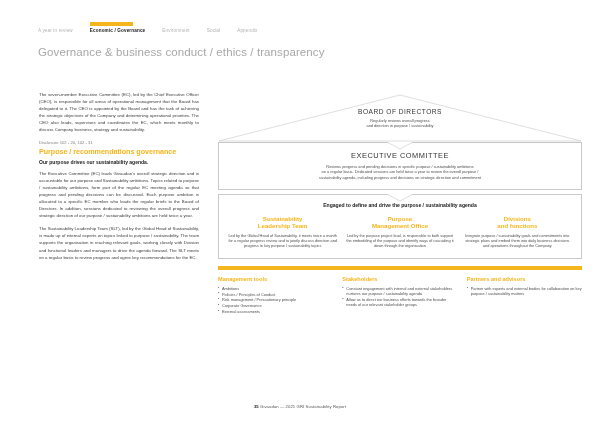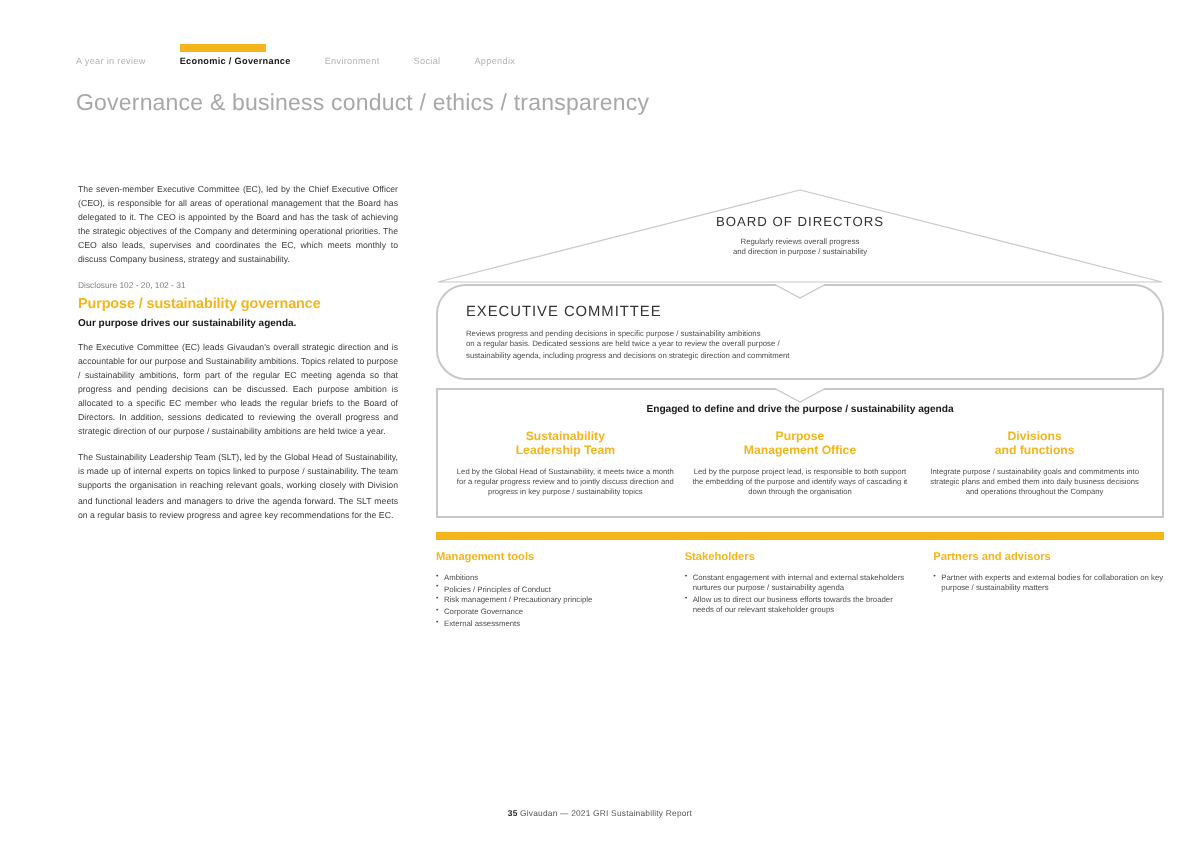--- a/index.html
+++ b/index.html
@@ -131,21 +131,21 @@
     color: #4d4d4d;
   }
 
   .dbox {
     border: 0.6px solid #c8c8c8;
     box-sizing: border-box;
     position: relative;
   }
   .dbox.exec {
     padding: 8px 14px 9px 14px;
-    border-radius: 15px;
+    text-align: center;
   }
   .dbox.exec .box-title {
     font-size: 7.4px;
     margin-bottom: 4px;
   }
 
   .notch {
     position: absolute;
     left: 50%;
     transform: translateX(-50%);
@@ -253,21 +253,21 @@
   <div class="nav-item">Environment</div>
   <div class="nav-item">Social</div>
   <div class="nav-item">Appendix</div>
 </div>
 
 <div class="page-title">Governance &amp; business conduct / ethics / transparency</div>
 
 <div class="left-col">
   <p>The seven-member Executive Committee (EC), led by the Chief Executive Officer (CEO), is responsible for all areas of operational management that the Board has delegated to it. The CEO is appointed by the Board and has the task of achieving the strategic objectives of the Company and determining operational priorities. The CEO also leads, supervises and coordinates the EC, which meets monthly to discuss Company business, strategy and sustainability.</p>
   <div class="disclosure">Disclosure 102 - 20, 102 - 31</div>
-  <div class="sec-head">Purpose / sustainability governance</div>
+  <div class="sec-head">Purpose / recommendations governance</div>
   <div class="sec-sub">Our purpose drives our sustainability agenda.</div>
   <p>The Executive Committee (EC) leads Givaudan's overall strategic direction and is accountable for our purpose and Sustainability ambitions. Topics related to purpose / sustainability ambitions, form part of the regular EC meeting agenda so that progress and pending decisions can be discussed. Each purpose ambition is allocated to a specific EC member who leads the regular briefs to the Board of Directors. In addition, sessions dedicated to reviewing the overall progress and strategic direction of our purpose / sustainability ambitions are held twice a year.</p>
   <p>The Sustainability Leadership Team (SLT), led by the Global Head of Sustainability, is made up of internal experts on topics linked to purpose / sustainability. The team supports the organisation in reaching relevant goals, working closely with Division and functional leaders and managers to drive the agenda forward. The SLT meets on a regular basis to review progress and agree key recommendations for the EC.</p>
 </div>
 
 <div class="diagram">
 
   <div class="tri-wrap">
     <svg width="364" height="48" viewBox="0 0 364 48">
       <polygon points="182,1 363,47 1,47" fill="#ffffff" stroke="#c8c8c8" stroke-width="0.6"></polygon>

